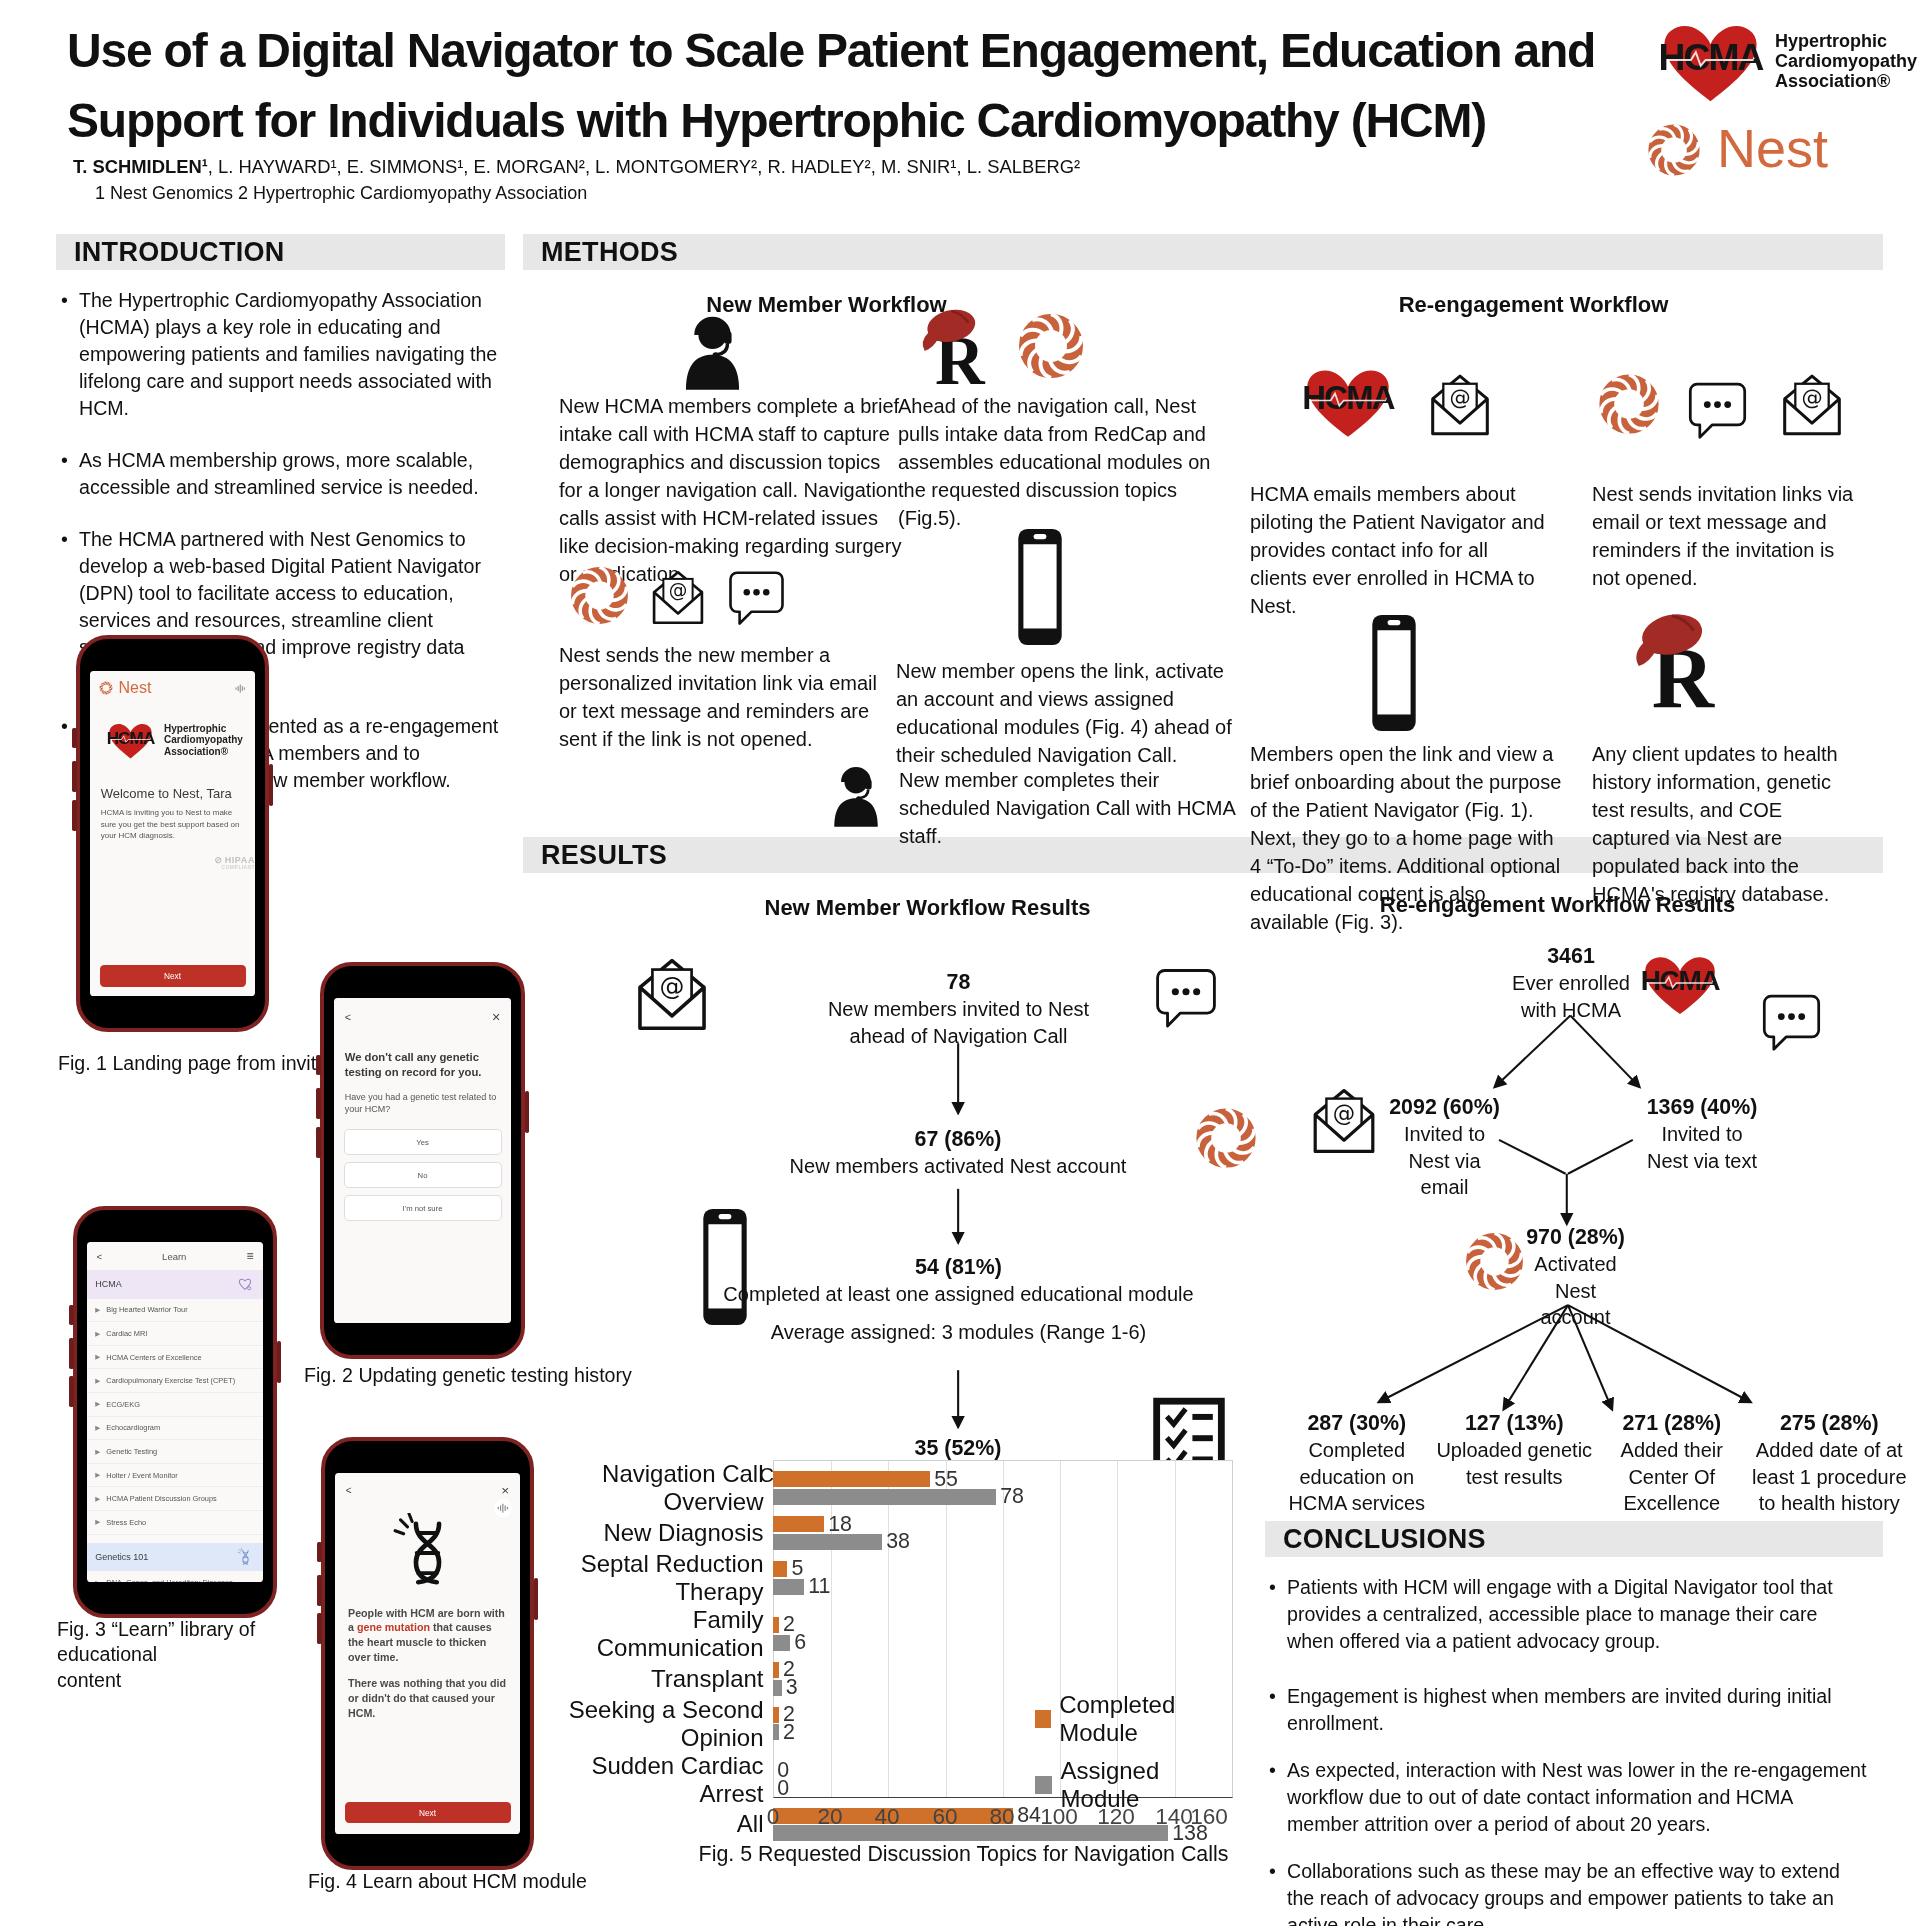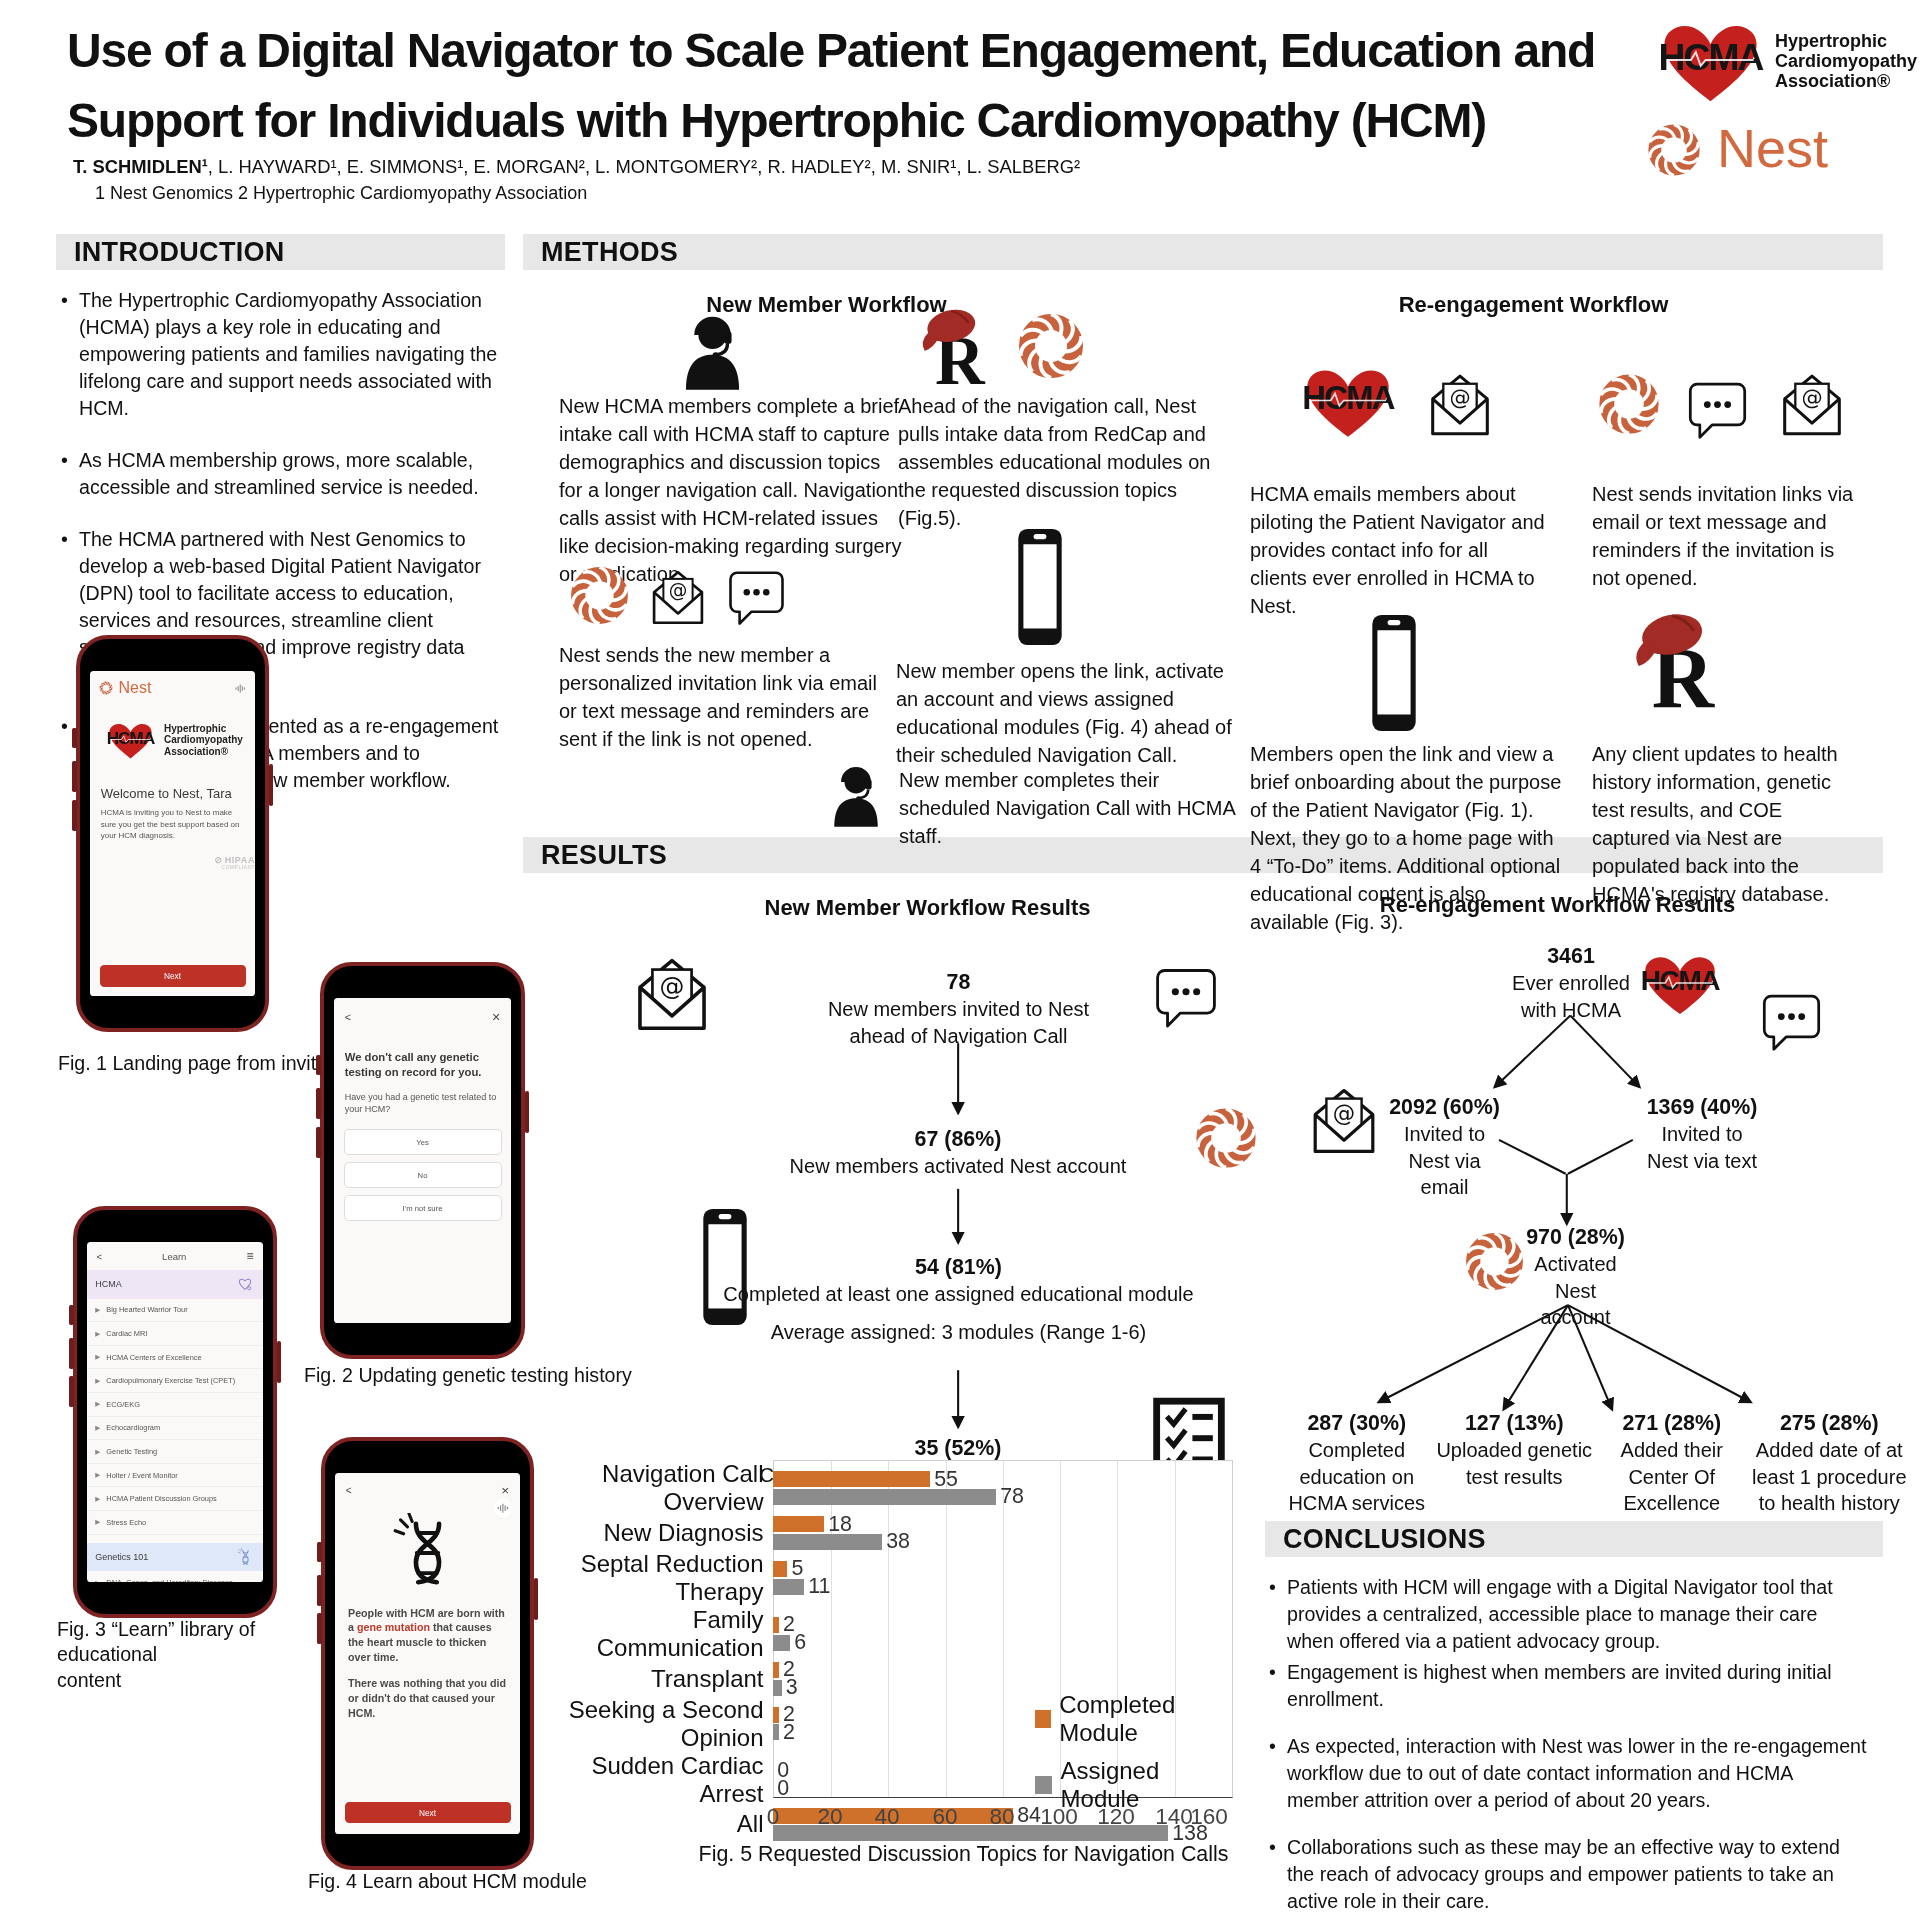--- a/index.html
+++ b/index.html
@@ -550,21 +550,21 @@
         <span class="legend-sw" style="background: rgb(140, 140, 140);"></span>
         <span>Assigned Module</span>
       </div>
     </div>
   <div class="abs" style="left:137px;top:388px;width:535px;text-align:center;font-size:21.4px">Fig. 5 Requested Discussion Topics for Navigation Calls</div>
 </div>
 
 <div class="abs" style="left:1269px;top:1574px;width:600px">
   <ul class="bullets" style="padding-left:18px">
 
-  <li style="margin-bottom:4px">Patients with HCM will engage with a Digital Navigator tool that provides a centralized, accessible place to manage their care when offered via a patient advocacy group.</li>
+  <li style="margin-bottom:28px">Patients with HCM will engage with a Digital Navigator tool that provides a centralized, accessible place to manage their care when offered via a patient advocacy group.</li>
       <li style="margin-bottom:20px">Engagement is highest when members are invited during initial enrollment.</li>
       <li style="margin-bottom:20px">As expected, interaction with Nest was lower in the re-engagement workflow due to out of date contact information and HCMA member attrition over a period of about 20 years.</li>
       <li style="margin-bottom:20px">Collaborations such as these may be an effective way to extend the reach of advocacy groups and empower patients to take an active role in their care.</li>
     </ul>
 </div>
 
 <div class="phone" style="left:76px;top:635px;width:185px;height:389px">
   <div class="sbtn" style="left:-7.7px;top:89px;height:20px"></div>
   <div class="sbtn" style="left:-7.7px;top:122px;height:31px"></div>
   <div class="sbtn" style="left:-7.7px;top:161px;height:31px"></div>

